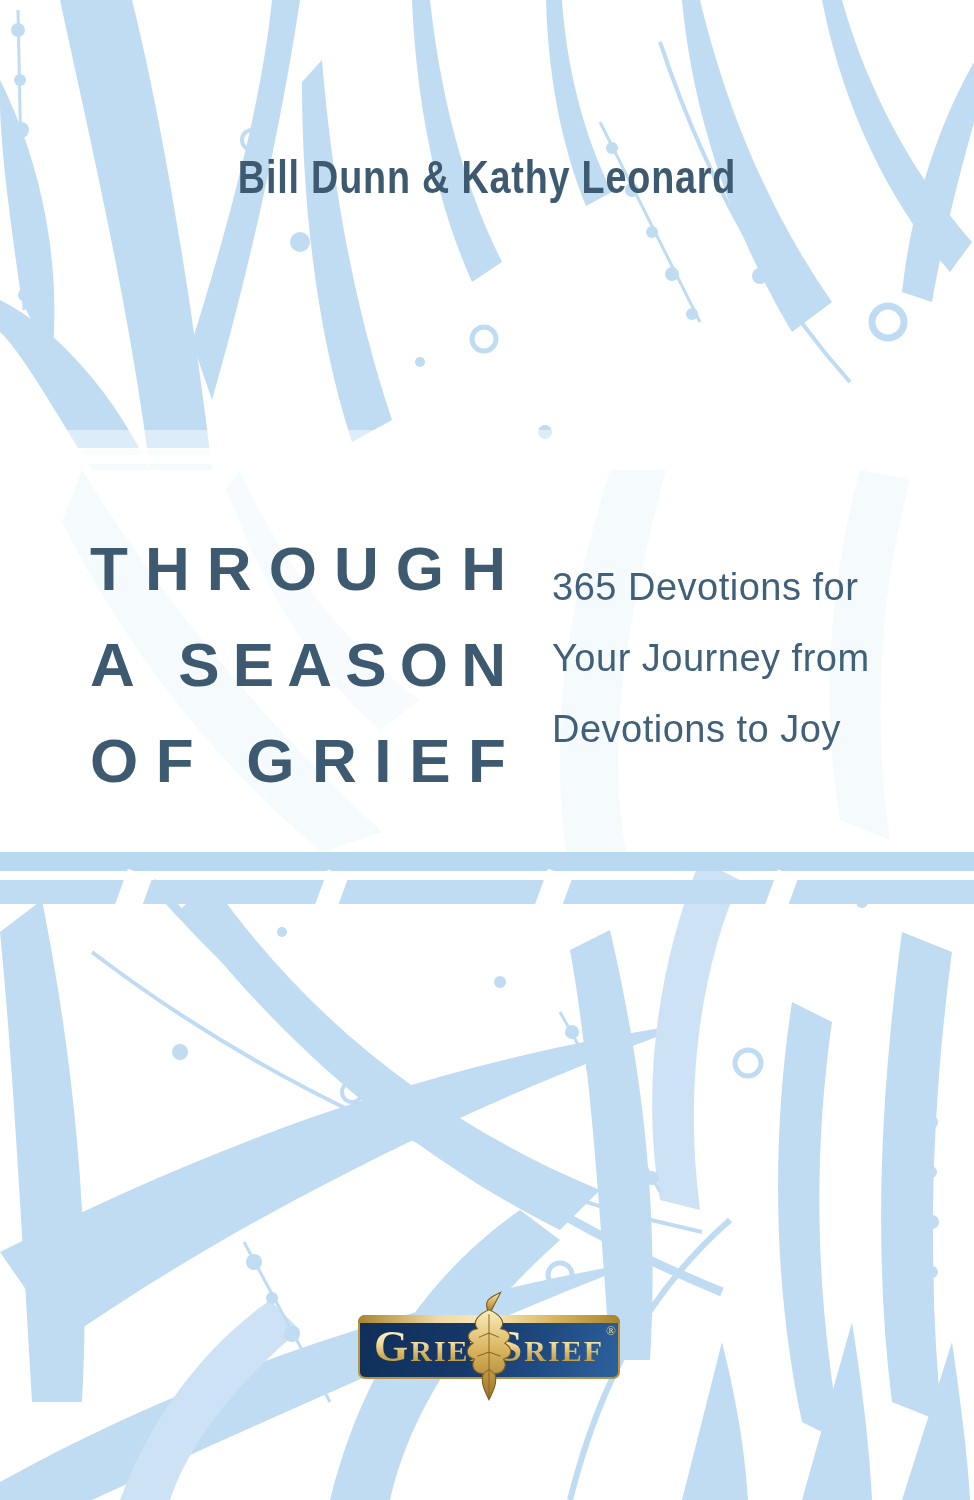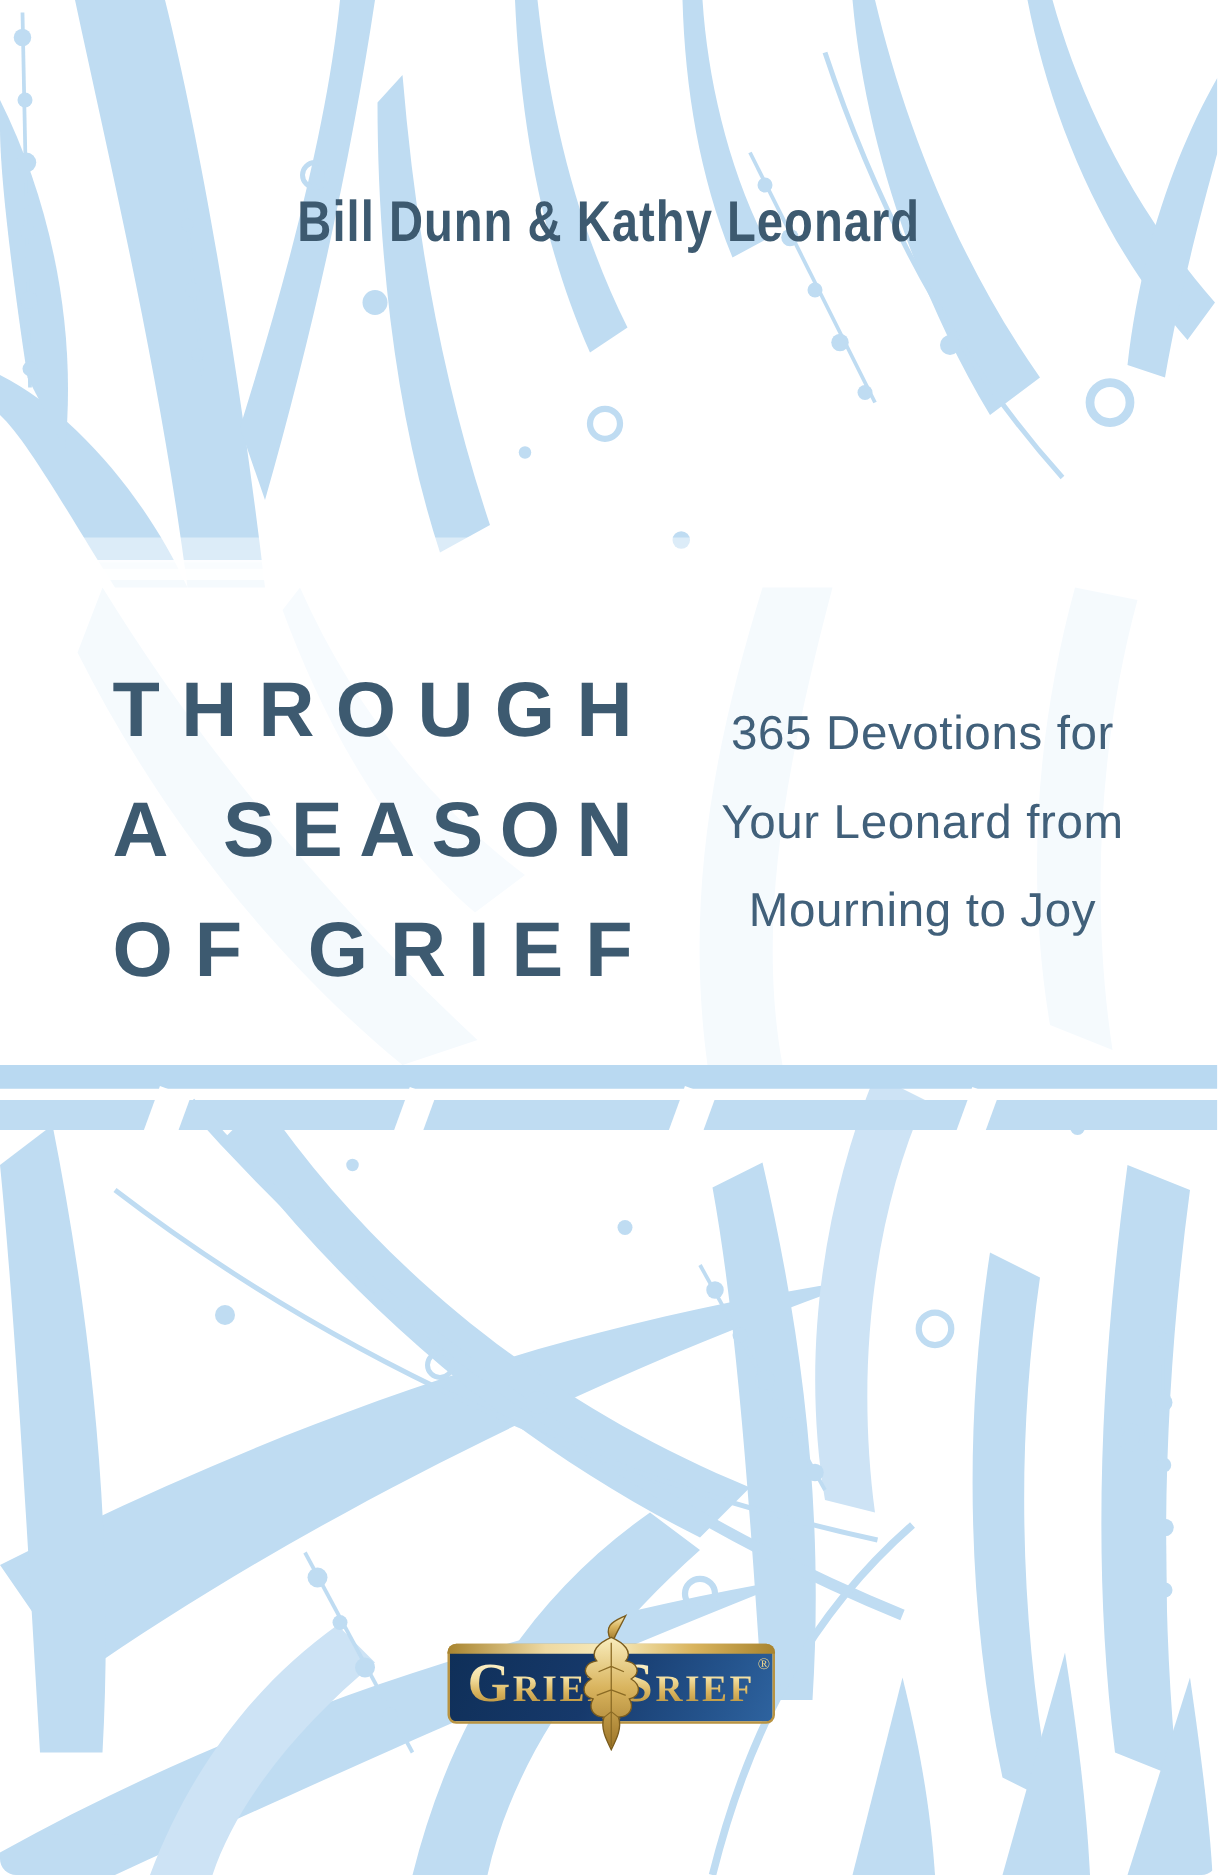--- a/index.html
+++ b/index.html
@@ -1,39 +1,39 @@
 <!DOCTYPE html>
 <html><head>
 <meta charset="utf-8">
 <style>
   * { margin:0; padding:0; box-sizing:border-box; }
   html,body { width:974px; height:1500px; }
   body { font-family:"Liberation Sans", sans-serif; background:#ffffff; overflow:hidden; }
 
-  .cover { position:relative; width:974px; height:1500px; background:#ffffff; overflow:hidden;border-radius:13px; }
+  .cover { position:relative; width:974px; height:1500px; background:#ffffff; overflow:hidden; }
 
   .bg-pattern { position:absolute; left:0; top:0; width:974px; height:1500px; }
 
   
   .band { position:absolute; left:0; top:455px; width:974px; height:397px;
           background:rgba(255,255,255,0.84); }
   .band-topline { position:absolute; left:0; top:448px; width:974px; height:16px;
           background:rgba(255,255,255,0.9); }
   .band-fade { position:absolute; left:0; top:430px; width:974px; height:20px;
           background:rgba(255,255,255,0.45); }
 
   .author { position:absolute; left:0; top:150px; width:974px; text-align:center;
             font-size:46px; font-weight:700; color:#3D5A70; letter-spacing:1px;
             transform:scaleX(0.82); transform-origin:50% 50%; white-space:nowrap; }
 
   .title { position:absolute; left:90px; top:520px; width:416px; color:#3D5A70; }
   .title-line { display:flex; justify-content:space-between; align-items:center;
                 height:96px; font-size:62px; font-weight:700; white-space:pre; }
 
-  .subtitle { position:absolute; left:552px; top:552px; width:372px; text-align:center;
+  .subtitle { position:absolute; left:552px; top:552px; width:372px; 
               color:#41607A; font-size:38px; font-weight:400; letter-spacing:0.5px;
               line-height:71px; white-space:nowrap; }
 
   
   .logo-wrap { position:absolute; left:358px; top:1297px; width:262px; height:104px; }
   .logo-box { position:absolute; left:0; top:18px; width:262px; height:64px;
               background:linear-gradient(115deg,#0F2F58 0%,#16396B 45%,#24538C 80%,#2E639F 100%);
               border:2px solid #B89342; border-radius:7px;
               display:flex; align-items:center; justify-content:space-between;
               padding:0 14px; }
@@ -175,22 +175,22 @@
   <div class="author">Bill Dunn &amp; Kathy Leonard</div>
 
   <div class="title">
     <div class="title-line letterspread"><span>T</span><span>H</span><span>R</span><span>O</span><span>U</span><span>G</span><span>H</span></div>
     <div class="title-line letterspread"><span>A</span><span>&nbsp;</span><span>S</span><span>E</span><span>A</span><span>S</span><span>O</span><span>N</span></div>
     <div class="title-line letterspread"><span>O</span><span>F</span><span>&nbsp;</span><span>G</span><span>R</span><span>I</span><span>E</span><span>F</span></div>
   </div>
 
   <div class="subtitle">
     <div>365 Devotions for</div>
-    <div>Your Leonard from</div>
-    <div>Mourning to Joy</div>
+    <div>Your Journey from</div>
+    <div>Devotions to Joy</div>
   </div>
 
   <div class="logo-wrap">
     <div class="logo-box">
       <span class="logo-word"><span class="cap">G</span><span>RIEF</span></span>
       <span class="logo-word"><span class="cap">S</span><span>RIEF</span></span>
       <span class="logo-reg">®</span>
     </div>
     <svg class="leaf" viewBox="0 0 100 160" aria-hidden="true">
       <defs>

